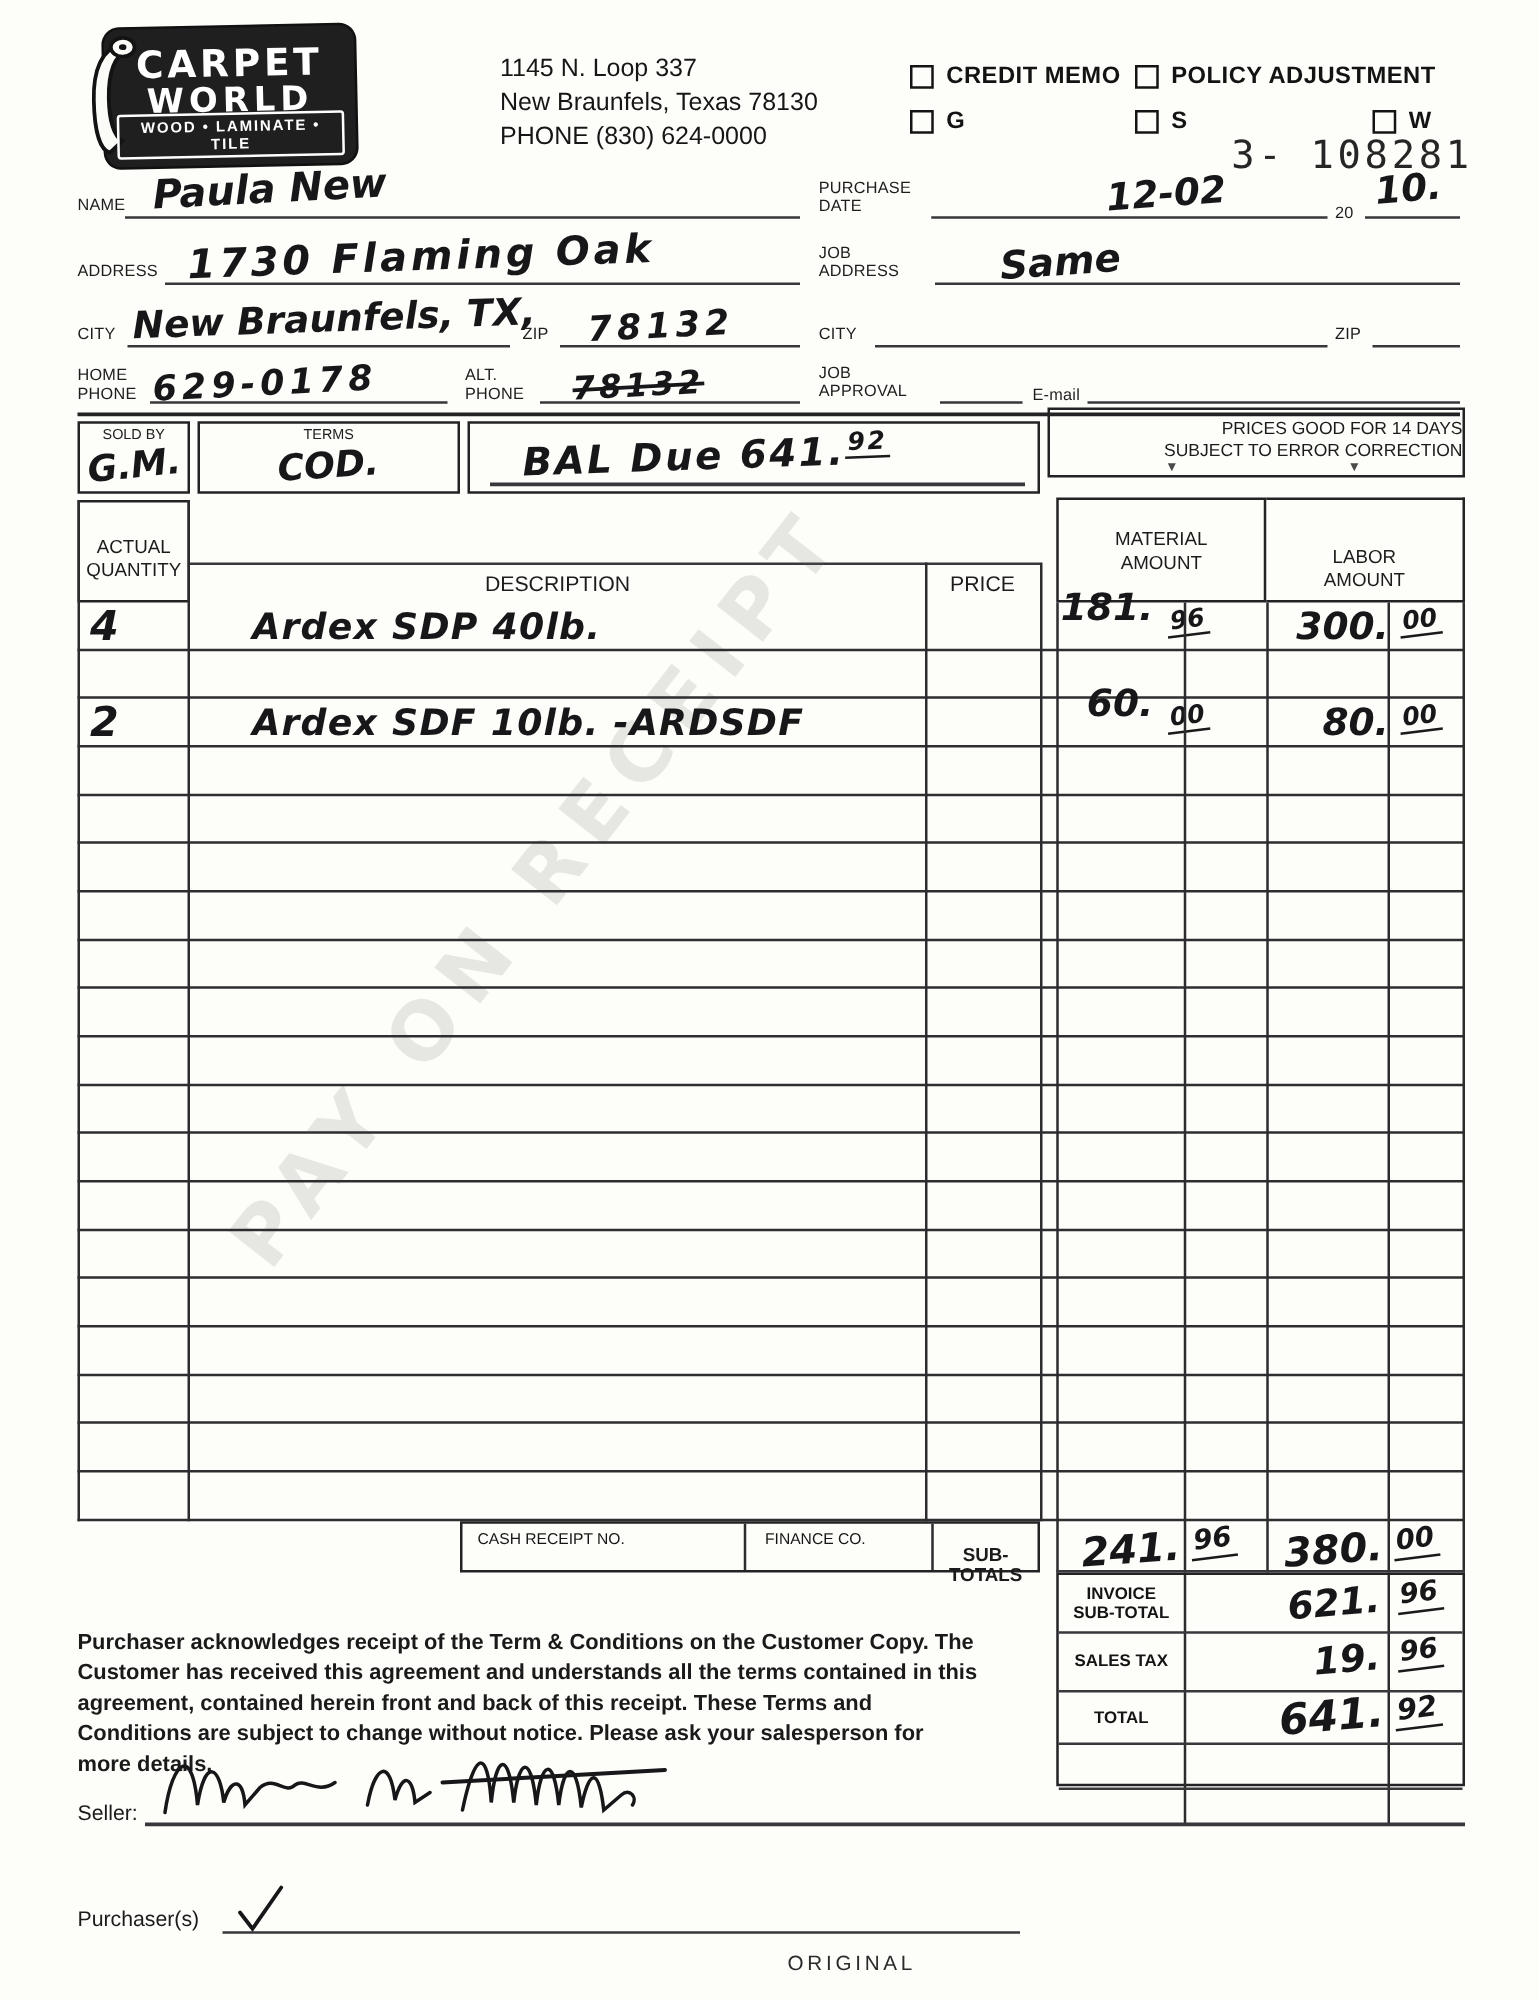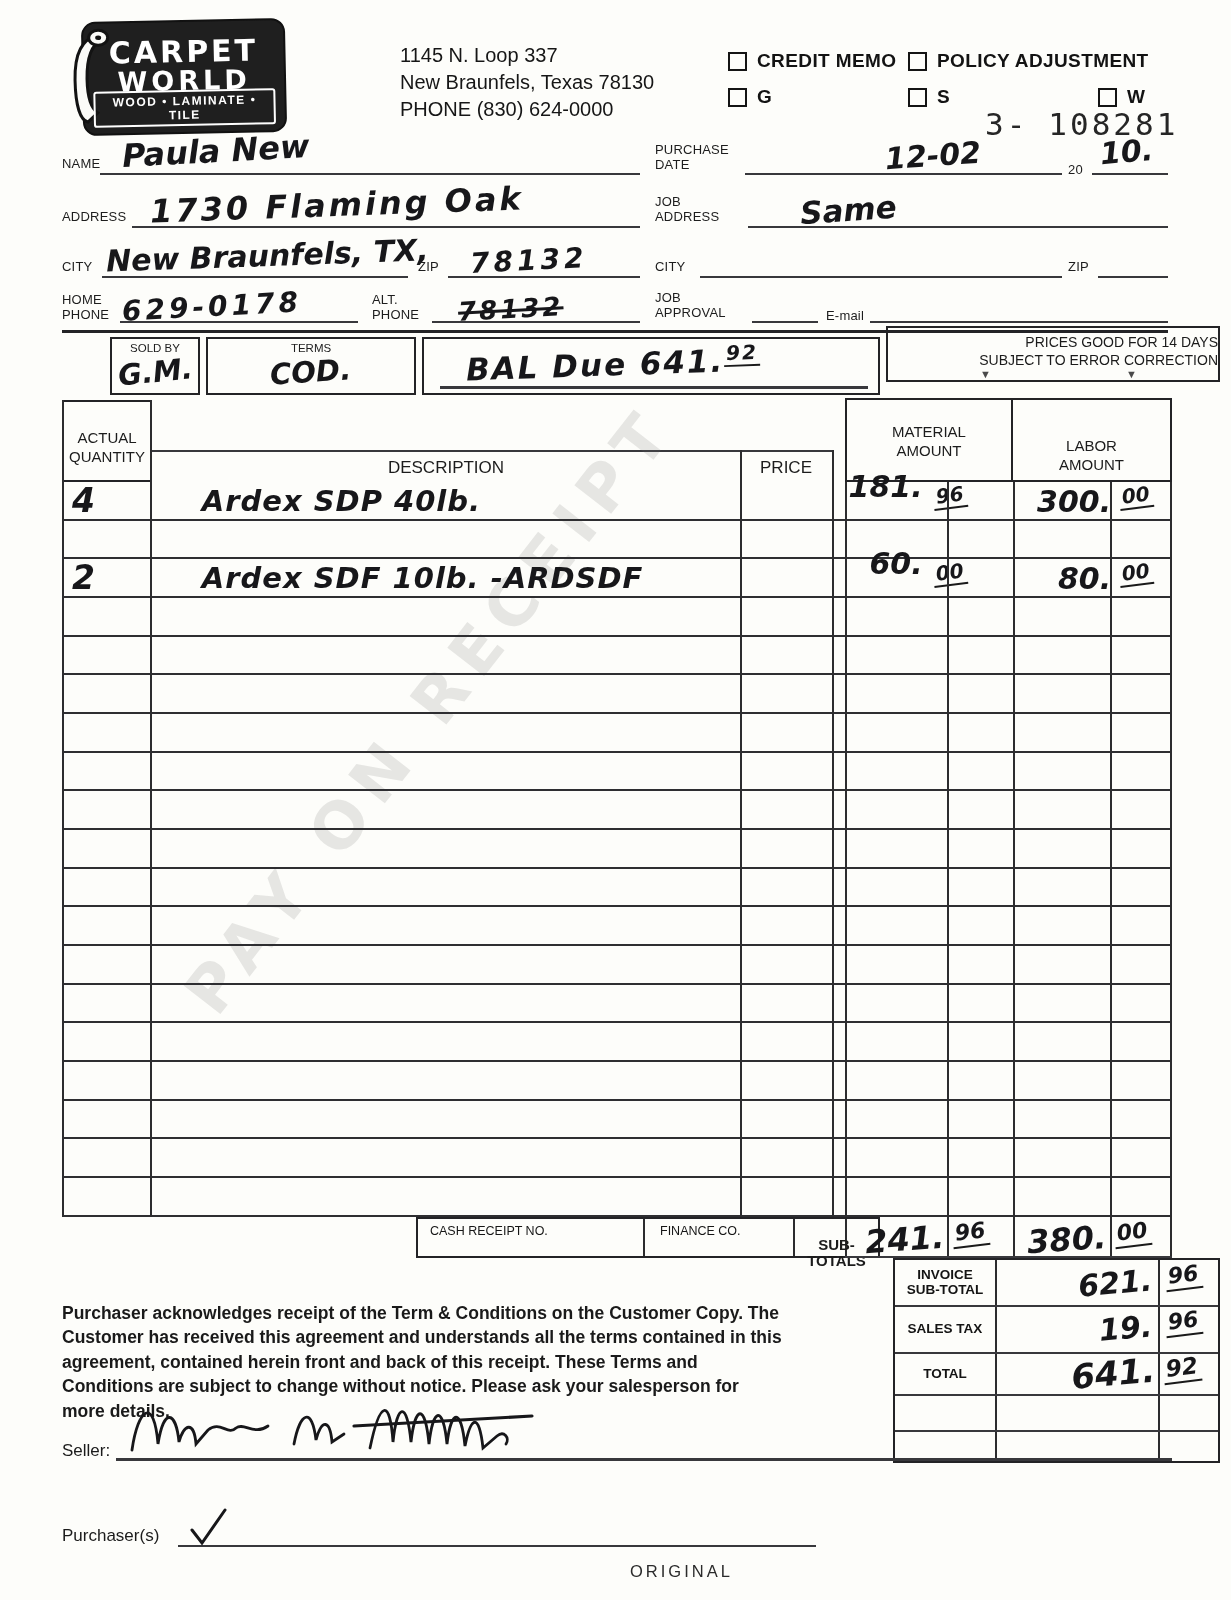--- a/index.html
+++ b/index.html
@@ -14,21 +14,21 @@
   .cb .box{width:15px;height:15px;border:2.5px solid #141414;background:transparent;}
   .cb b{font-size:19px;letter-spacing:.4px;color:#131313;}
   
   .logo{position:absolute;left:84px;top:22px;width:200px;height:110px;background:#1f1f1f;border-radius:12px;transform:rotate(-1.2deg);box-shadow:0 0 0 2px #111;}
   .logo .t1{margin-top:12px;text-align:center;color:#fff;font-weight:800;font-size:30px;letter-spacing:3px;font-family:"DejaVu Sans",sans-serif;}
   .logo .t2{text-align:center;color:#fff;font-weight:800;font-size:27px;letter-spacing:4px;margin-top:-4px;font-family:"DejaVu Sans",sans-serif;}
   .logo .banner{position:absolute;left:9px;right:9px;bottom:6px;border:2px solid #fff;border-radius:3px;color:#fff;font-size:12px;font-weight:700;letter-spacing:1.5px;text-align:center;padding:2px 0;}
   .addr{position:absolute;left:400px;top:42px;font-size:20px;line-height:27px;color:#161616;}
   .invnum{position:absolute;left:985px;top:106px;display:flex;gap:20px;font-family:"DejaVu Sans Mono",monospace;font-size:31px;color:#262626;letter-spacing:3px;}
   
-  .bx{position:absolute;border:2px solid #232326;box-sizing:border-box;margin-left:48px;}
+  .bx{position:absolute;border:2px solid #232326;box-sizing:border-box;}
   .bx .cap{display:block;text-align:center;font-size:11.5px;padding-top:3px;color:#202020;}
   
   .meas-text{position:absolute;left:218px;right:66px;top:12px;text-align:center;font-weight:700;font-style:italic;font-size:19px;letter-spacing:.3px;color:#101010;font-family:"Liberation Sans",sans-serif;}
   .hdrcell{position:absolute;text-align:center;font-size:17px;color:#1c1c1c;}
   .hdrbox{position:absolute;border:2px solid #232326;box-sizing:border-box;text-align:center;font-size:15px;line-height:19px;color:#1c1c1c;}
   
   #rows{position:absolute;left:62px;top:482px;width:1110px;}
   .trow{display:flex;height:38.68px;box-sizing:border-box;border-bottom:2px solid #2e2e31;}
   .cell{display:flex;align-items:flex-end;line-height:1;box-sizing:border-box;overflow:visible;}
   .c-qty{width:88px;padding:0 0 2px 10px;font-size:33px;}
@@ -508,21 +508,21 @@
     <span class="subtotals-lab" style="left:377px;top:18px;width:83px">
       <span>SUB-</span><br>
       <span>TOTALS</span></span>
   </div>
   <span class="amt hw" style="left:848px;top:1220px;width:96px;height:36px;font-size:32px;transform:rotate(-4deg)">241.</span>
   <span class="amt-c hw" style="left:952px;top:1221px"><span class="cents-val" style="font-size:22px">96</span></span>
   <span class="amt hw" style="left:1016px;top:1220px;width:90px;height:36px;font-size:32px;transform:rotate(-4deg)">380.</span>
   <span class="amt-c hw" style="left:1114px;top:1221px"><span class="cents-val" style="font-size:22px">00</span></span>
   <i class="ln" style="left:845px;top:1256px;width:327px"></i>
 
-  <div class="bx" style="left:845px;top:1258px;width:327px;height:205px;border-width:2.5px">
+  <div class="bx" style="left:845px;top:1258px;width:327px;height:171px;border-width:2.5px">
     <i class="vln" style="left:100px;top:0;height:200px"></i>
     <i class="vln" style="left:263px;top:0;height:200px"></i>
     <i class="ln" style="left:0;top:45px;width:323px"></i>
     <i class="ln" style="left:0;top:92px;width:323px"></i>
     <i class="ln" style="left:0;top:134px;width:323px"></i>
     <i class="ln" style="left:0;top:170px;width:323px"></i>
 
     <span class="tot-lbl" style="left:0;top:7px;width:100px">
       <span>INVOICE</span><br>
       <span>SUB-TOTAL</span></span>

